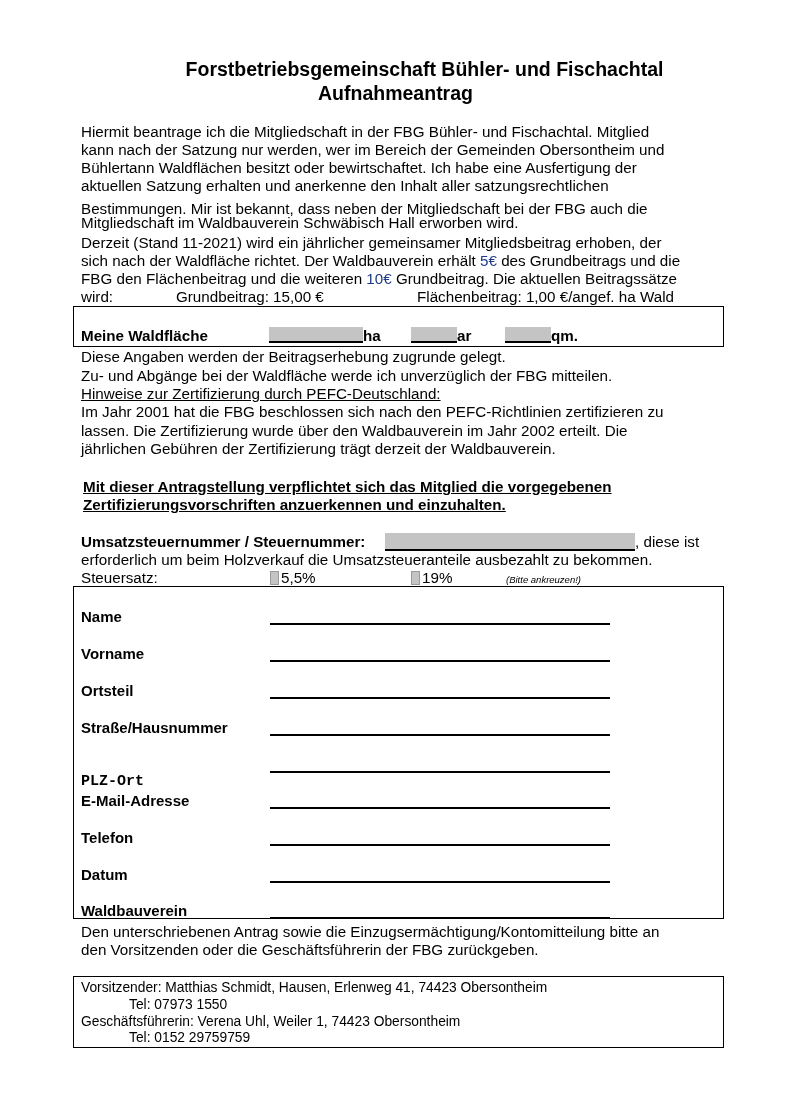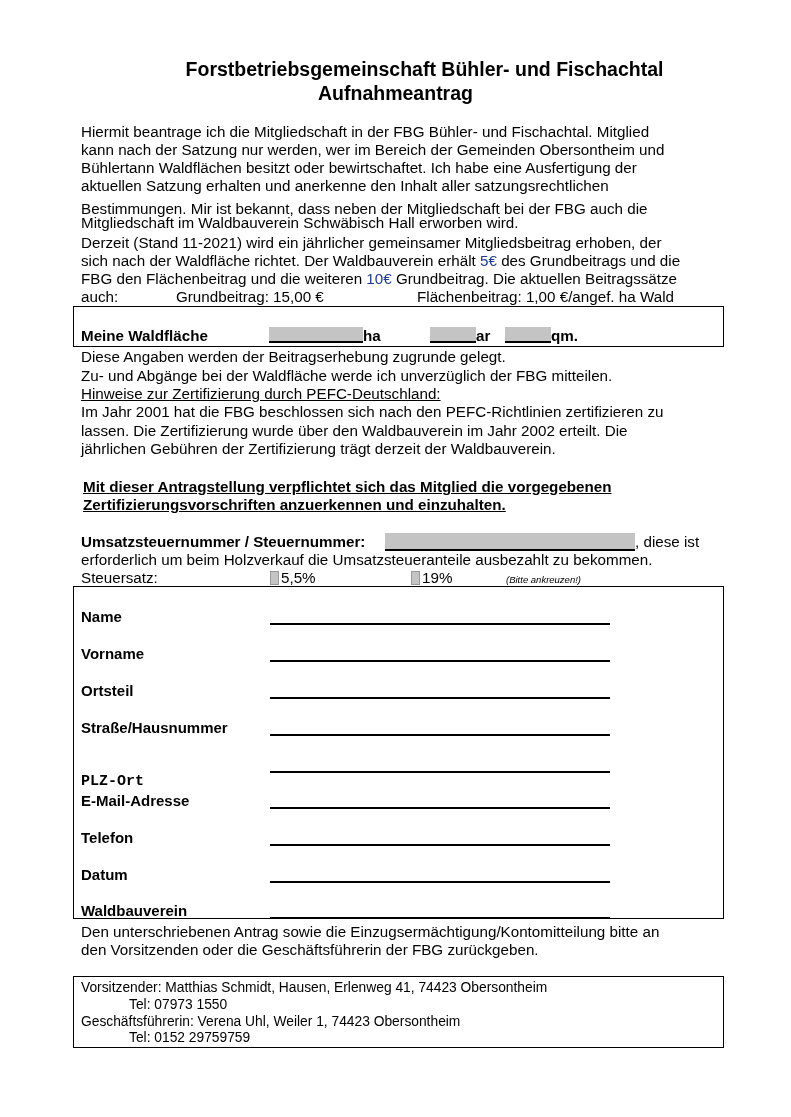--- a/index.html
+++ b/index.html
@@ -31,30 +31,30 @@
 <div class="abs p" style="top:177px;">aktuellen Satzung erhalten und anerkenne den Inhalt aller satzungsrechtlichen</div>
 <div class="abs p" style="top:200px;">Bestimmungen. Mir ist bekannt, dass neben der Mitgliedschaft bei der FBG auch die</div>
 <div class="abs p" style="top:214px;">Mitgliedschaft im Waldbauverein Schwäbisch Hall erworben wird.</div>
 <div class="abs p" style="top:234px;">Derzeit (Stand 11-2021) wird ein jährlicher gemeinsamer Mitgliedsbeitrag erhoben, der</div>
 <div class="abs p" style="top:252px;">
   <span>sich nach der Waldfläche richtet. Der Waldbauverein erhält </span><span class="accent">5€</span><span> des Grundbeitrags und die</span>
 </div>
 <div class="abs p" style="top:270px;">
   <span>FBG den Flächenbeitrag und die weiteren </span><span class="accent">10€</span><span> Grundbeitrag. Die aktuellen Beitragssätze</span>
 </div>
-<div class="abs p" style="top:288px;">auch:</div>
+<div class="abs p" style="top:288px;">wird:</div>
 <div class="abs p" style="top:288px; left:176px;">Grundbeitrag: 15,00 €</div>
 <div class="abs p" style="top:288px; left:417px;">Flächenbeitrag: 1,00 €/angef. ha Wald</div>
 
 <div class="abs box" style="left:73px; top:306px; width:651px; height:41px;"></div>
 <div class="abs p bold" style="top:327px;">Meine Waldfläche</div>
 <div class="abs p bold" style="top:327px; left:269px;">
   <span class="fillgray" style="width:94px;"></span><span>ha</span>
 </div>
-<div class="abs p bold" style="top:327px; left:430px;">
+<div class="abs p bold" style="top:327px; left:411px;">
   <span class="fillgray" style="width:46px;"></span><span>ar</span>
 </div>
 <div class="abs p bold" style="top:327px; left:505px;">
   <span class="fillgray" style="width:46px;"></span><span>qm.</span>
 </div>
 
 <div class="abs p" style="top:348px;">Diese Angaben werden der Beitragserhebung zugrunde gelegt.</div>
 <div class="abs p" style="top:367px;">Zu- und Abgänge bei der Waldfläche werde ich unverzüglich der FBG mitteilen.</div>
 <div class="abs p u" style="top:385px;">Hinweise zur Zertifizierung durch PEFC-Deutschland:</div>
 <div class="abs p" style="top:403px;">Im Jahr 2001 hat die FBG beschlossen sich nach den PEFC-Richtlinien zertifizieren zu</div>

